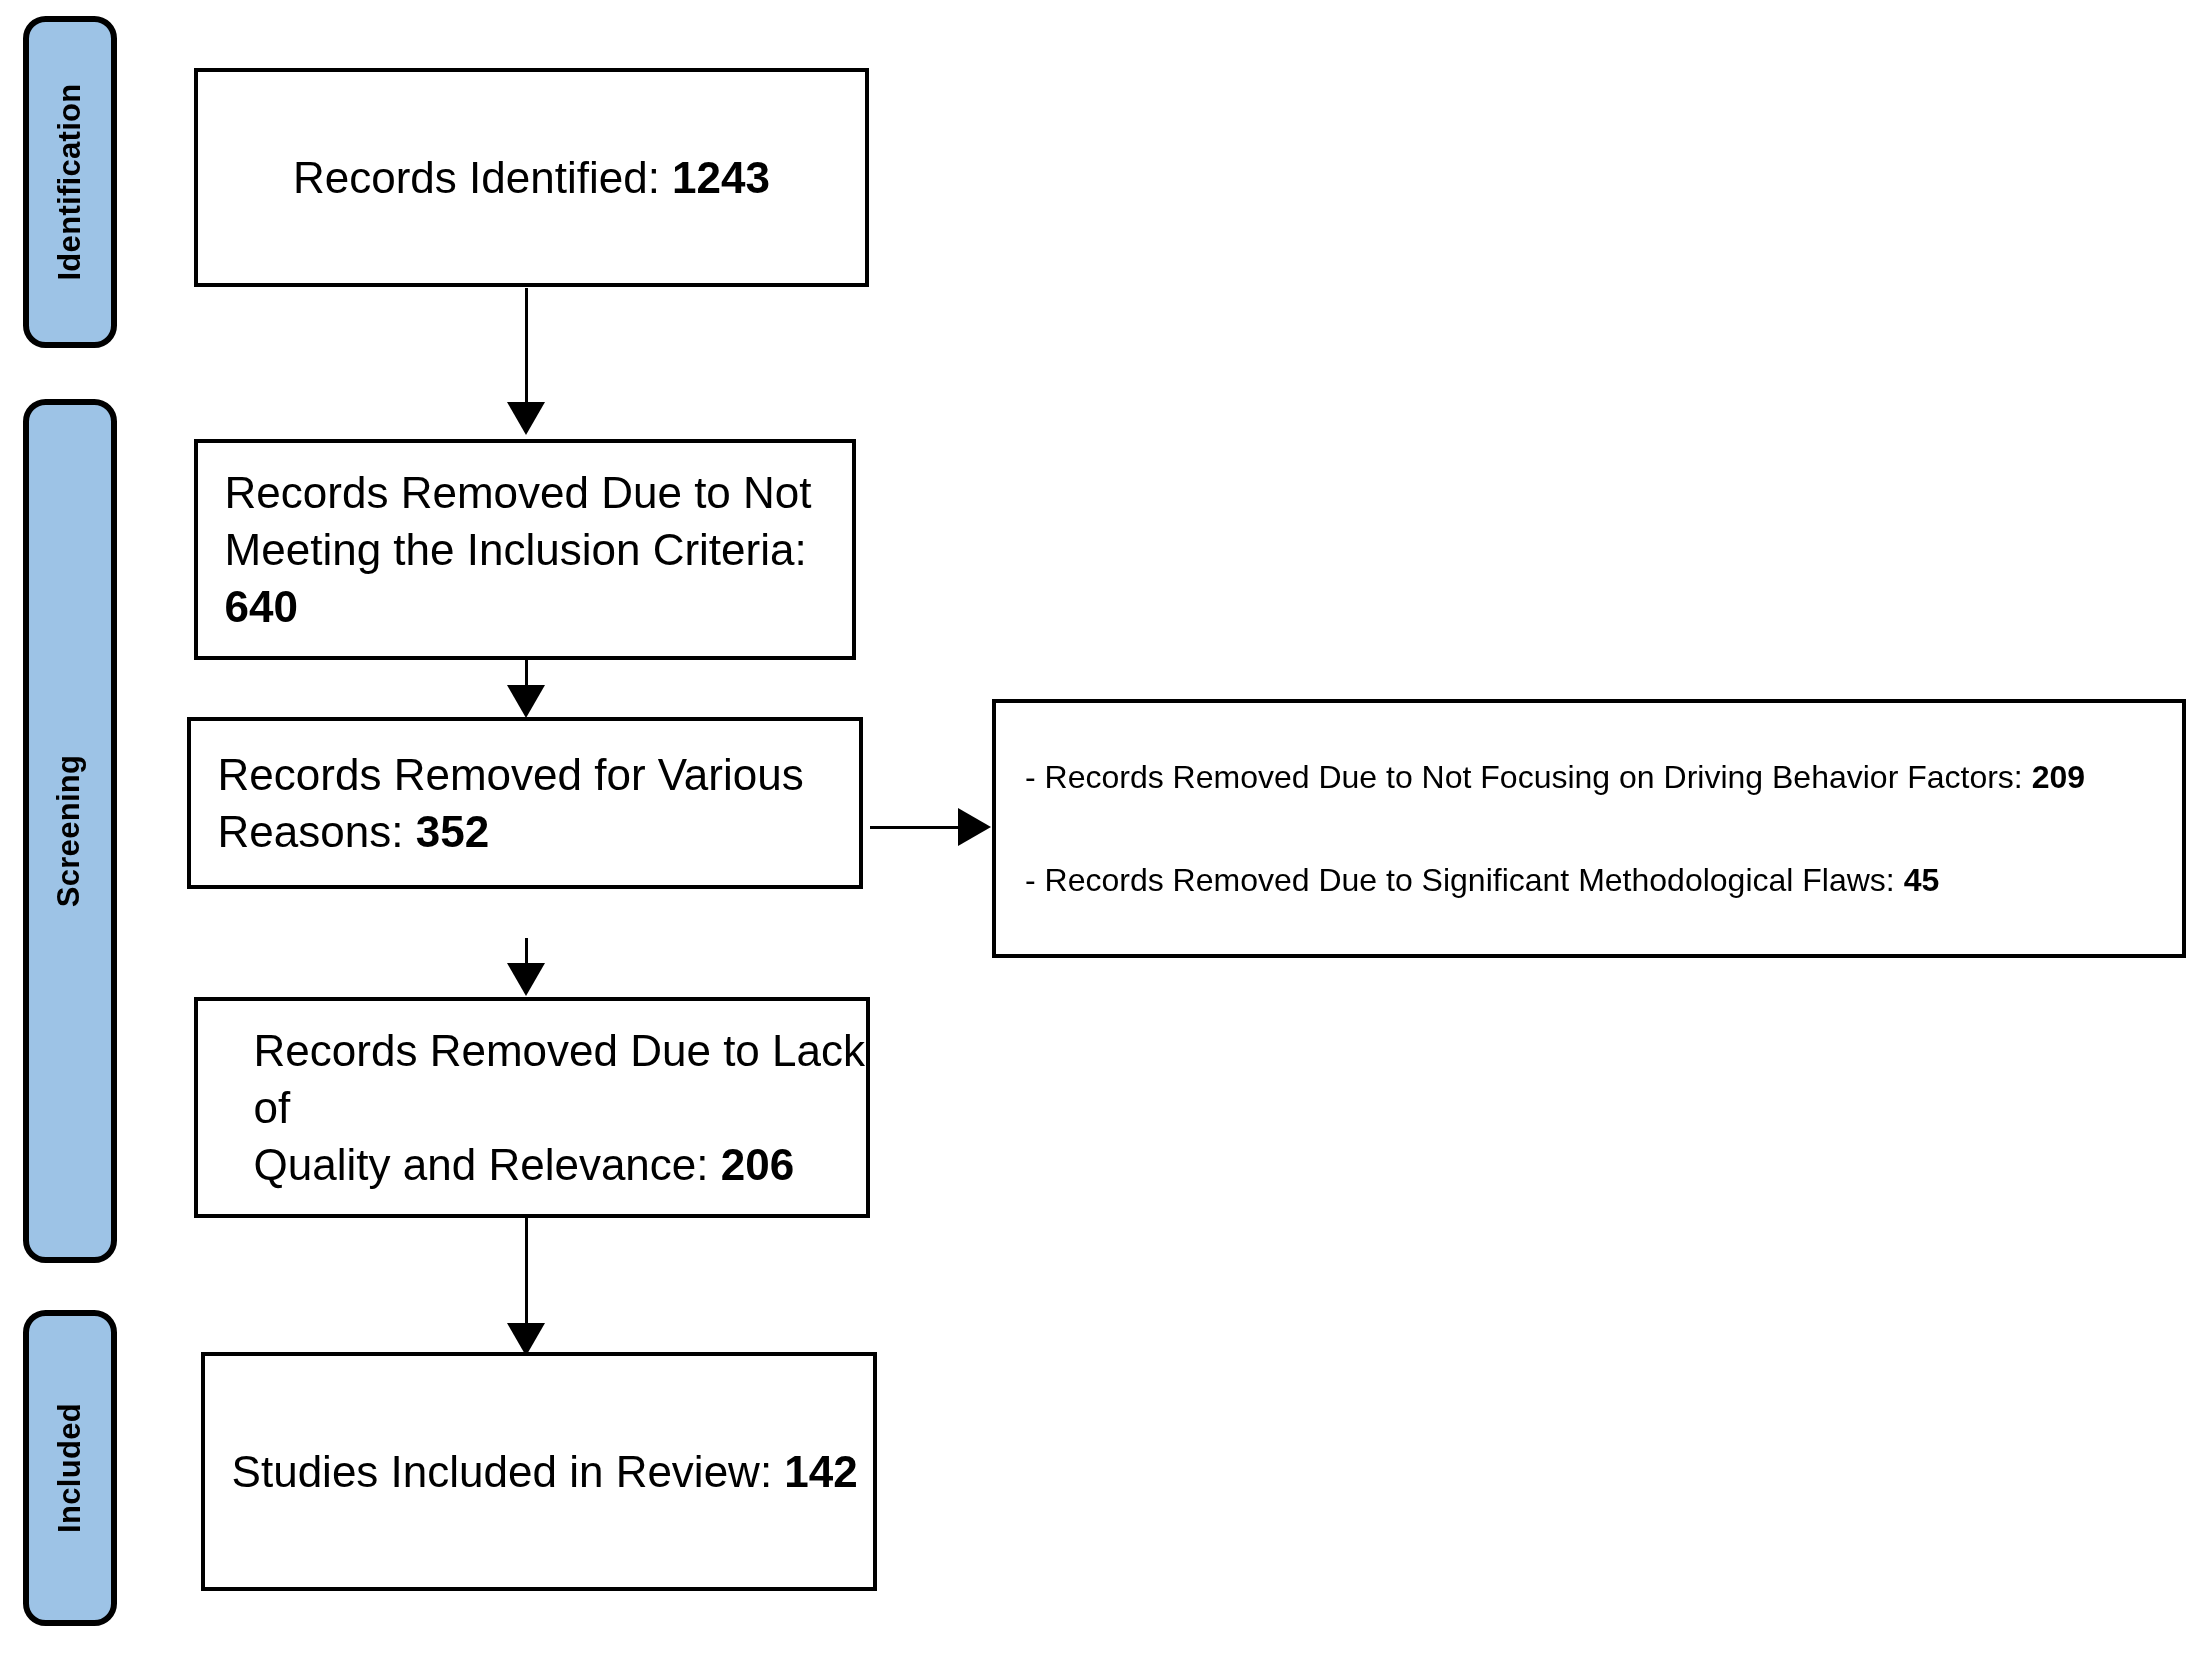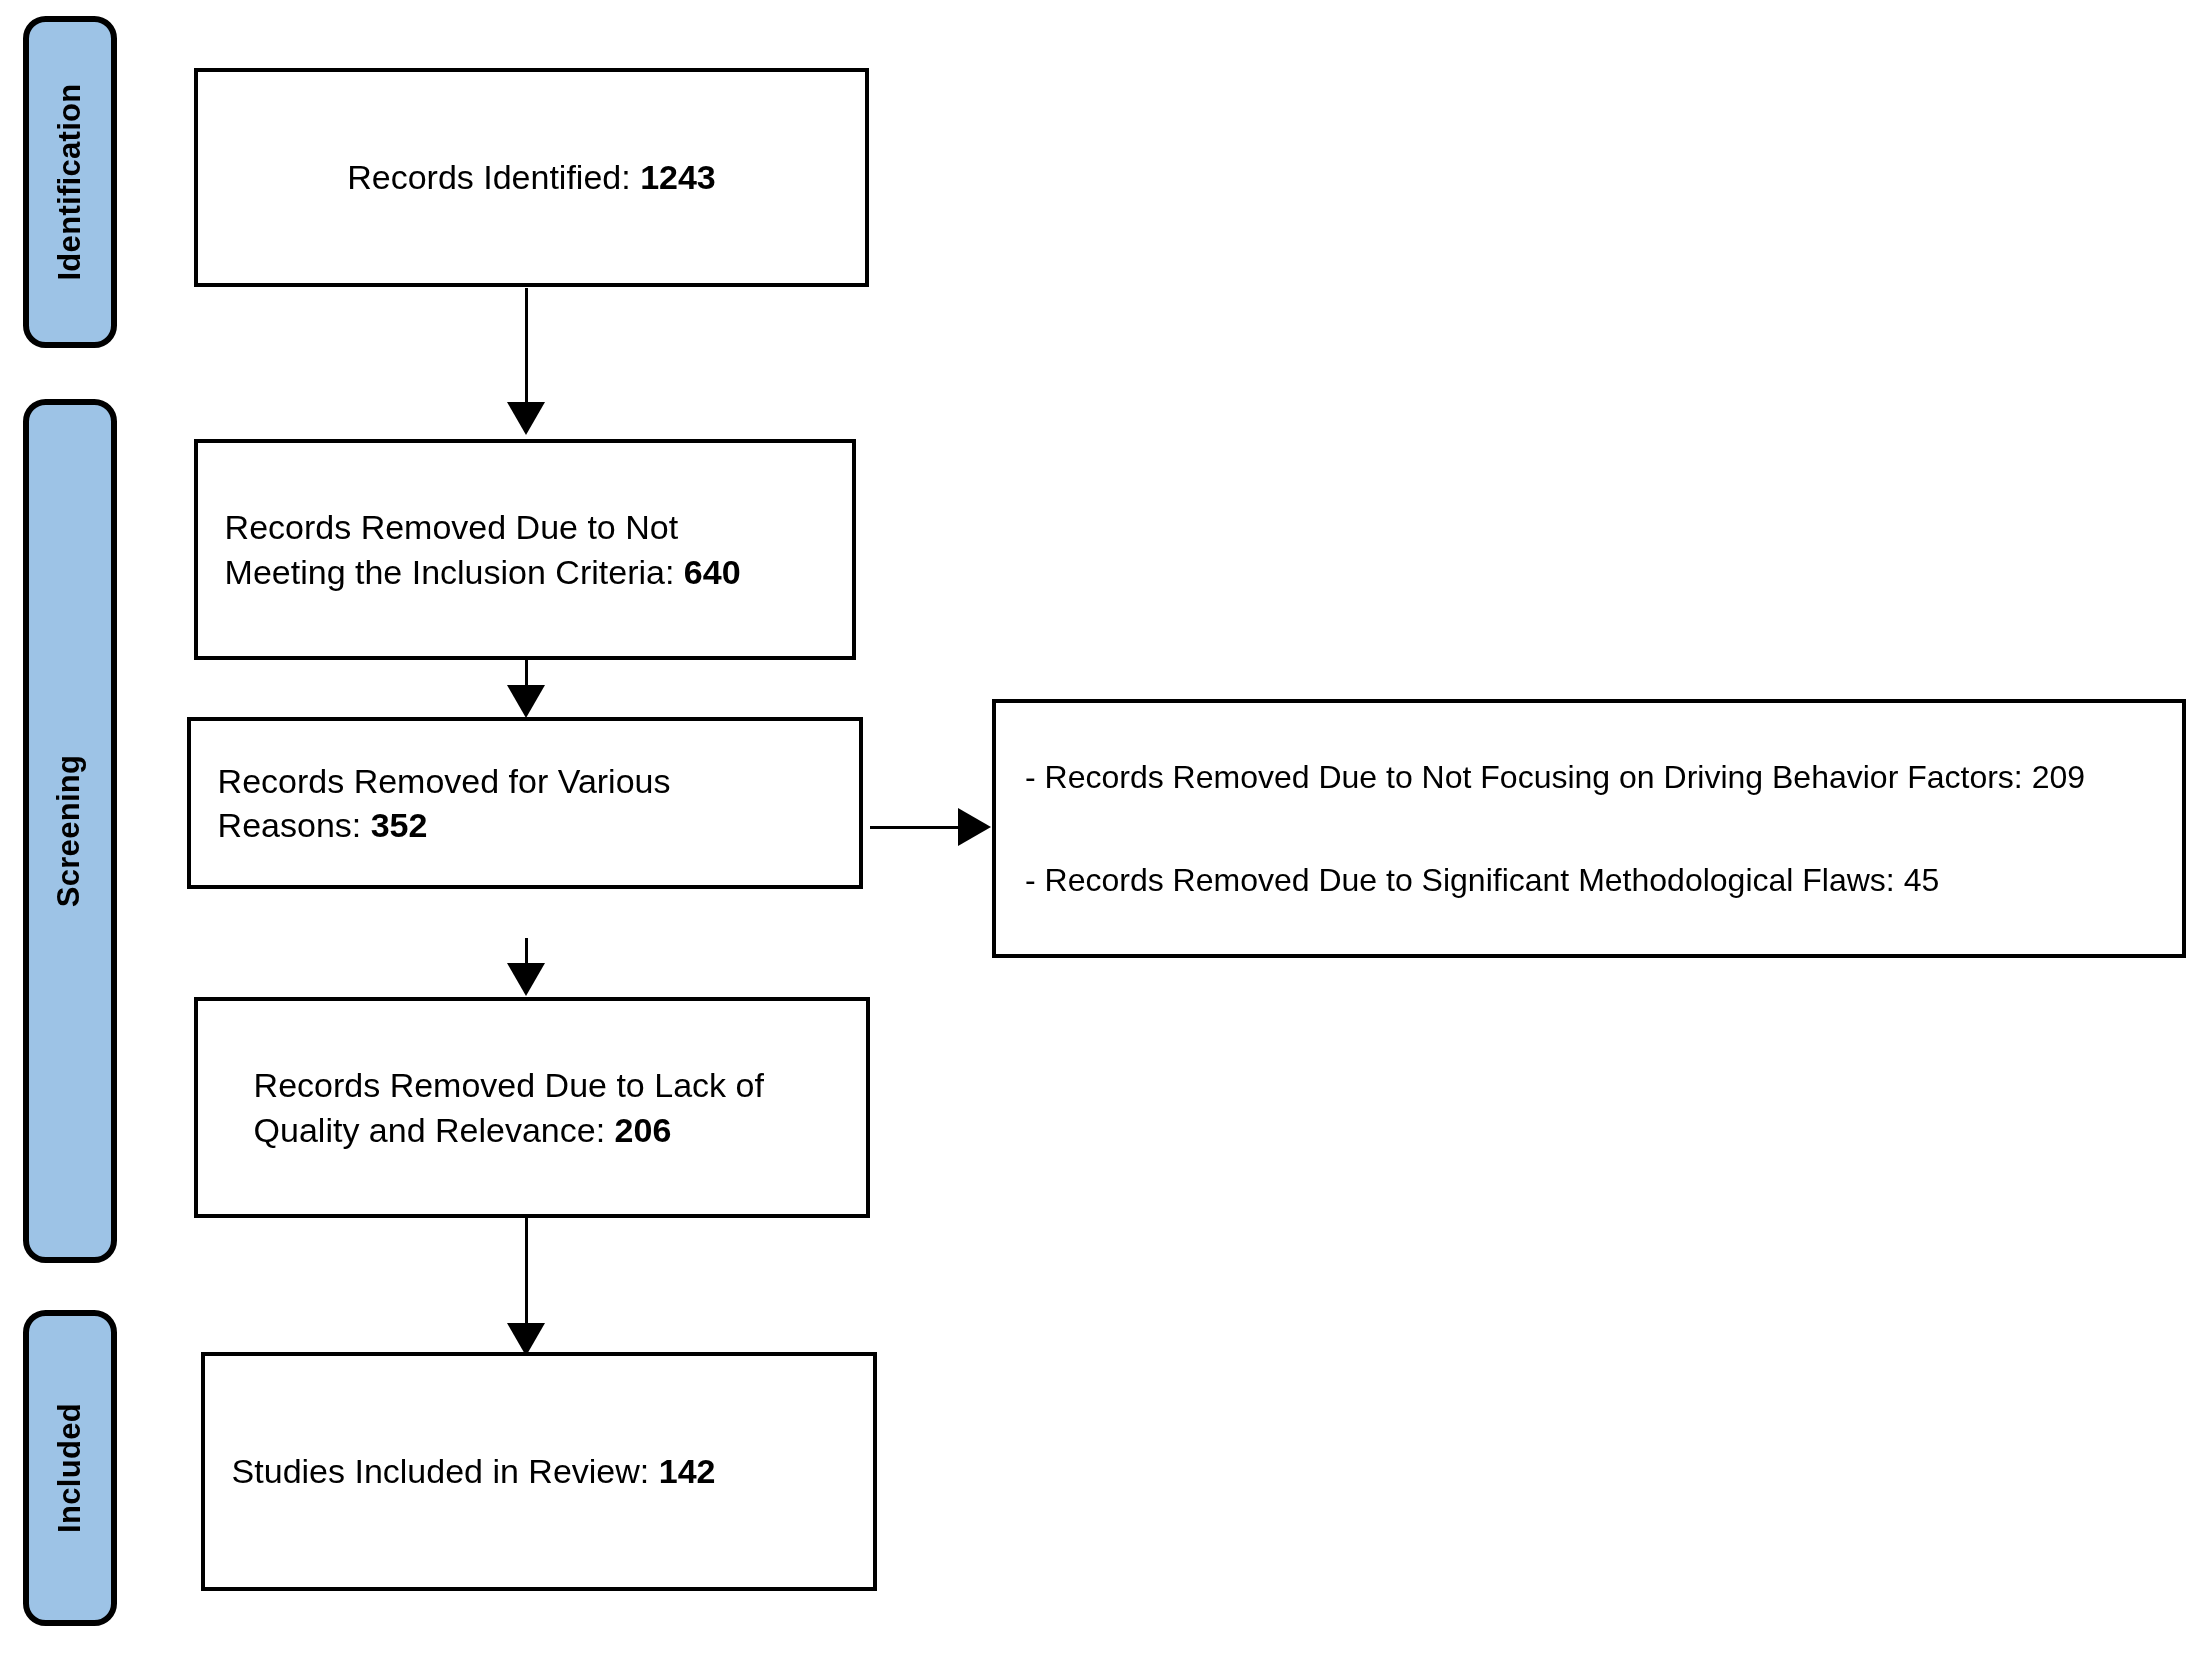--- a/index.html
+++ b/index.html
@@ -39,21 +39,21 @@
   
   .flow-box {
     position: absolute;
     box-sizing: border-box;
     background: #ffffff;
     border: 4.6px solid #000000;
     display: flex;
     align-items: center;
   }
   .flow-box .box-text {
-    font-size: 34px;
+    font-size: 44px;
     line-height: 1.30;
     color: #000000;
     width: 100%;
   }
   .flow-box.center .box-text {
     text-align: center;
     padding: 0 6.6px;
   }
   .flow-box.left .box-text {
     text-align: left;
@@ -73,21 +73,21 @@
     flex-direction: column;
     justify-content: space-around;
     padding: 22.6px 0 22.6px 29px;
   }
   .reason-line {
     font-size: 32px;
     line-height: 1.2;
     color: #000000;
     white-space: nowrap;
   }
-  .reason-line .num { font-weight: normal; }
+  .reason-line .num { font-weight: bold; }
 
   
   .v-line {
     position: absolute;
     width: 2.7px;
     background: #000000;
   }
   .v-arrow {
     position: absolute;
     width: 0;

